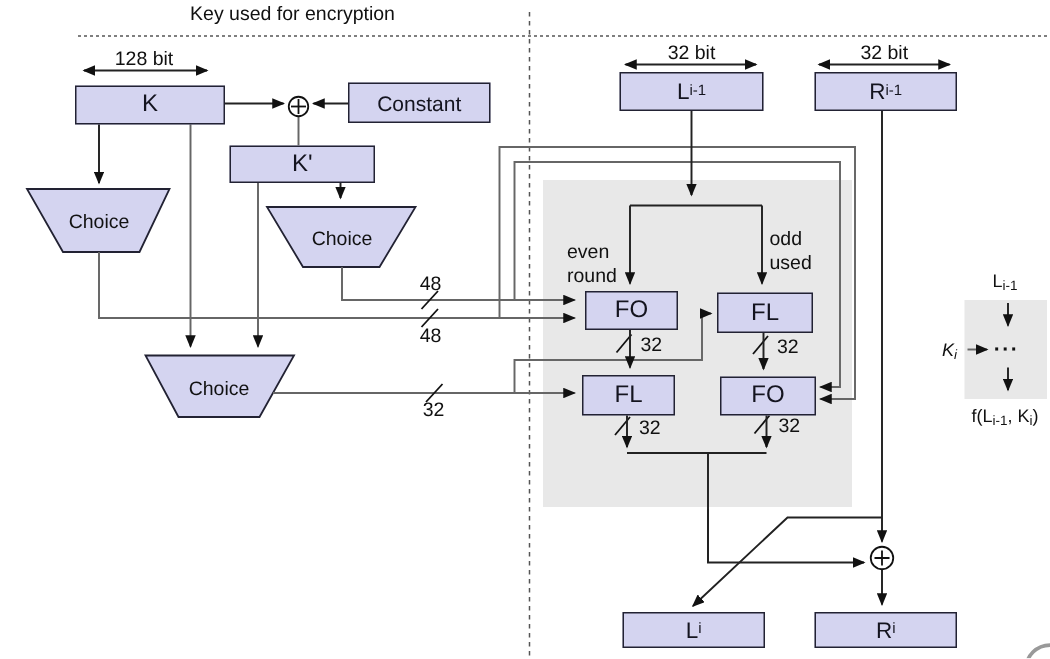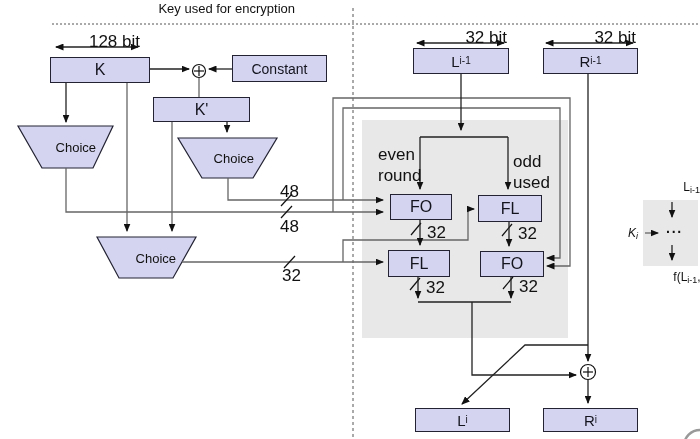--- a/index.html
+++ b/index.html
@@ -1,21 +1,21 @@
 <!DOCTYPE html>
 <html style="--box-fill: #d4d4f0; --box-border: #222233; --panel-gray: #e8e8e8; --arc: #999999;"><head>
 <meta charset="utf-8">
 <style>
   html,body{margin:0;padding:0;background:#fff;}
   #stage{position:relative;width:700px;height:439px;overflow:hidden;background:#fff;
          font-family:"Liberation Sans",sans-serif;color:#111;}
   .gray{position:absolute;background:var(--panel-gray,#e8e8e8);z-index:0;}
   svg.wires{position:absolute;left:0;top:0;z-index:1;}
-  .lbl{position:absolute;z-index:2;font-size:17px;line-height:1.25;white-space:nowrap;color:#111;}
-  .ctr{text-align:right;}
+  .lbl{position:absolute;z-index:2;font-size:13px;line-height:1.25;white-space:nowrap;color:#111;}
+  .ctr{text-align:center;}
   .wrap{white-space:normal;}
   .ttl{font-size:13px;}
   .bx{position:absolute;z-index:3;background:var(--box-fill,#d4d4f0);
       border:1px solid var(--box-border,#222233);display:flex;align-items:center;
       justify-content:center;font-size:16px;color:#14141f;}
   .bx sub{font-size:10px;vertical-align:-3px;line-height:1;}
   .lbl sub{font-size:9px;vertical-align:-2px;line-height:1;}
   .trap{fill:var(--box-fill,#d4d4f0);stroke:var(--box-border,#222233);stroke-width:1.2;}
   .wk{stroke:#666;stroke-width:1.3;fill:none;}
   .wd{stroke:#222;stroke-width:1.3;fill:none;}
@@ -130,21 +130,21 @@
 
   <div class="bx" style="left:413px;top:48px;width:94px;height:24px;font-size:15px;">
     <span>L</span>
       <sub>i-1</sub>
   </div>
   <div class="bx" style="left:543px;top:48px;width:93px;height:24px;font-size:15px;">
     <span>R</span>
       <sub>i-1</sub>
   </div>
 
-  <div class="lbl wrap" style="left:378px;top:144px;width:44px;">even round</div>
+  <div class="lbl wrap" style="left:378px;top:160px;width:44px;">even round</div>
   <div class="lbl wrap" style="left:513px;top:151px;width:46px;">odd used</div>
 
   <div class="bx" style="left:390px;top:194px;width:60px;height:24px;">
       <span>FO</span>
     </div>
   <div class="bx" style="left:478px;top:195px;width:62px;height:25px;">
       <span>FL</span>
     </div>
   <div class="bx" style="left:388px;top:250px;width:60px;height:25px;">
       <span>FL</span>

